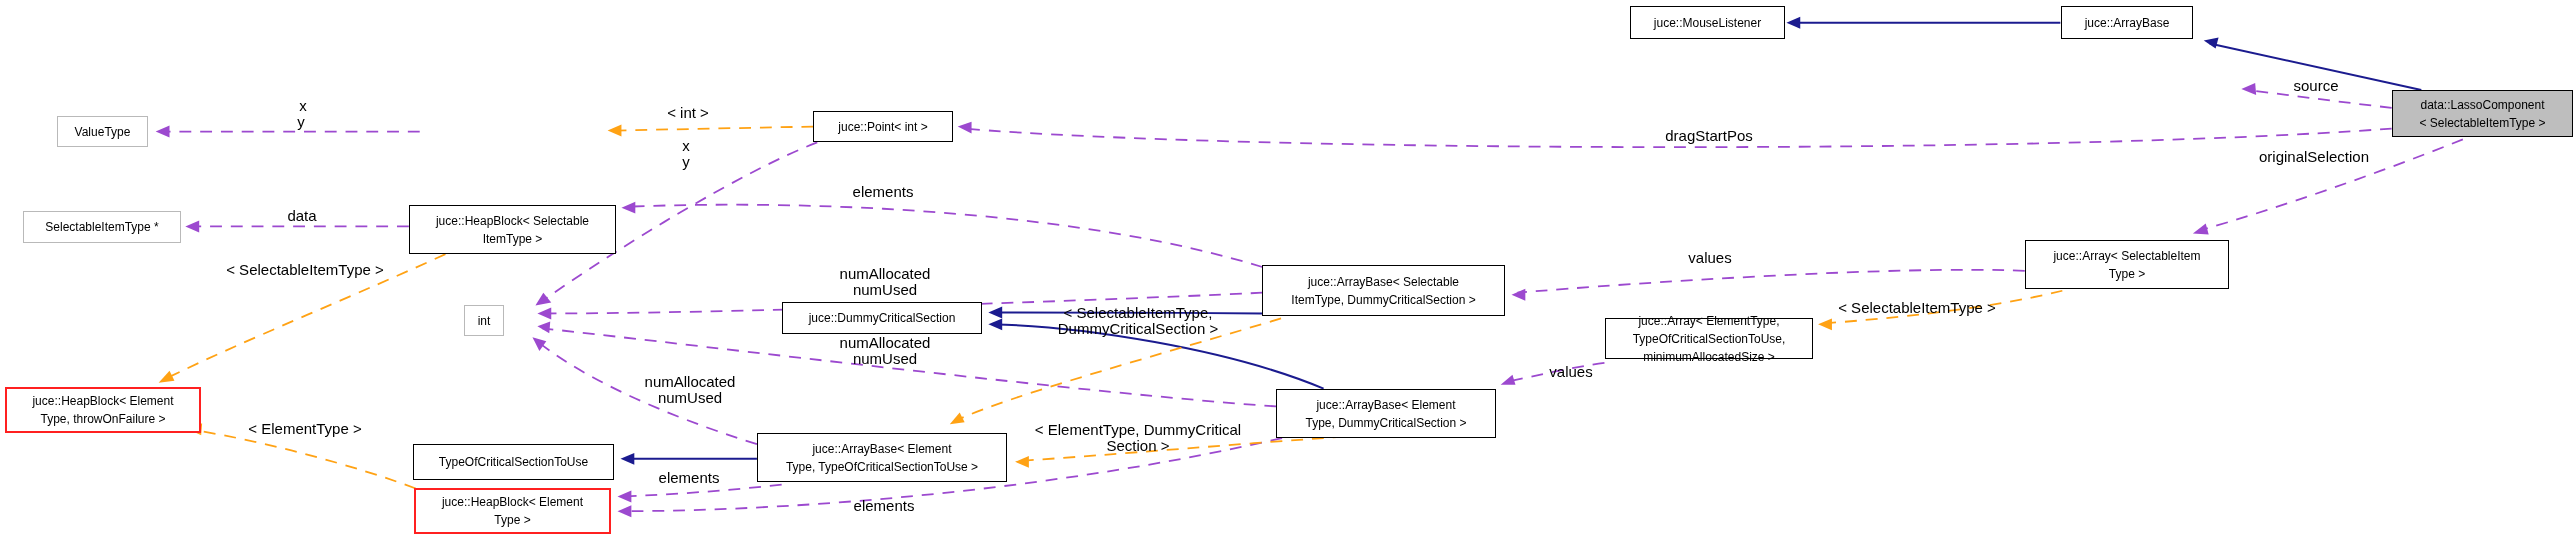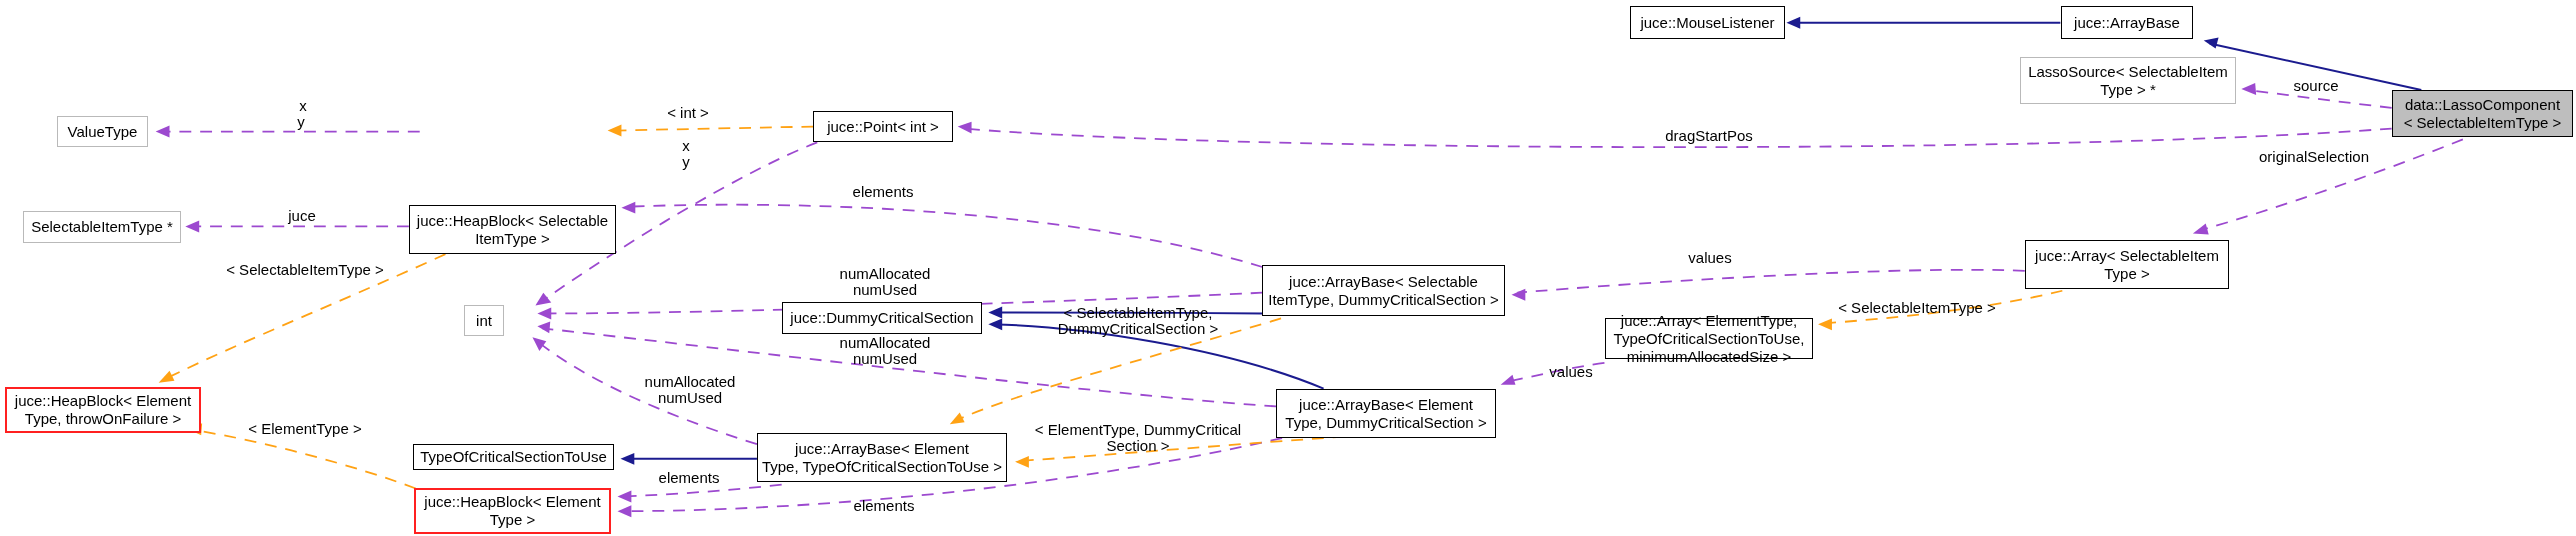--- a/index.html
+++ b/index.html
@@ -7,21 +7,21 @@
     --c-inherit:#1b1b8f; --c-usage:#9c49cf; --c-template:#ffa214;
     --c-border:#000000; --c-plain-border:#b9b9b9; --c-red:#ff2020;
     --c-current-bg:#bebebe; --c-bg:#ffffff; --c-text:#000000;
   }
   html,body{margin:0;padding:0;background:var(--c-bg);}
   .canvas{position:relative;width:2576px;height:536px;background:var(--c-bg);
           font-family:"Liberation Sans",sans-serif;color:var(--c-text);overflow:hidden;}
   .canvas svg{position:absolute;left:0;top:0;}
   .box{position:absolute;box-sizing:border-box;background:#fff;border:1.5px solid var(--c-border);
        display:flex;flex-direction:column;justify-content:center;align-items:center;
-       font-size:15px;line-height:18px;text-align:center;z-index:2;}
+       font-size:12px;line-height:18px;text-align:center;z-index:2;}
   .box span{display:block;white-space:nowrap;}
   .box.plain{border-color:var(--c-plain-border);border-width:1.5px;}
   .box.red{border-color:var(--c-red);border-width:2px;text-align:center;}
   .box.current{background:var(--c-current-bg);}
   .elabel{position:absolute;transform:translate(-50%,-50%);font-size:15px;line-height:16px;
           text-align:center;white-space:pre;z-index:3;}
   .inh path{stroke:var(--c-inherit);stroke-width:2;fill:none;}
   .inh polygon{fill:var(--c-inherit);stroke:none;}
   .use path{stroke:var(--c-usage);stroke-width:1.8;fill:none;stroke-dasharray:12 9;}
   .use polygon{fill:var(--c-usage);stroke:none;}
@@ -97,24 +97,20 @@
   </div>
   <div class="box" style="left:813px;top:111px;width:140px;height:31px">
     <span>juce::Point&lt; int &gt;</span>
   </div>
   <div class="box" style="left:1630px;top:6px;width:155px;height:33px">
     <span>juce::MouseListener</span>
   </div>
   <div class="box" style="left:2061px;top:6px;width:132px;height:33px">
     <span>juce::ArrayBase</span>
   </div>
-  <div class="box plain" style="left:2020px;top:57px;width:216px;height:47px">
-    <span>LassoSource&lt; SelectableItem</span>
-    <span>Type &gt; *</span>
-  </div>
   <div class="box current" style="left:2392px;top:90px;width:181px;height:47px">
     <span>data::LassoComponent</span>
     <span>&lt; SelectableItemType &gt;</span>
   </div>
   <div class="box plain" style="left:23px;top:211px;width:158px;height:32px">
     <span>SelectableItemType *</span>
   </div>
   <div class="box" style="left:409px;top:205px;width:207px;height:49px">
     <span>juce::HeapBlock&lt; Selectable</span>
     <span>ItemType &gt;</span>
@@ -139,41 +135,41 @@
     <span>minimumAllocatedSize &gt;</span>
   </div>
   <div class="box" style="left:1276px;top:389px;width:220px;height:49px">
     <span>juce::ArrayBase&lt; Element</span>
     <span>Type, DummyCriticalSection &gt;</span>
   </div>
   <div class="box" style="left:757px;top:433px;width:250px;height:49px">
     <span>juce::ArrayBase&lt; Element</span>
     <span>Type, TypeOfCriticalSectionToUse &gt;</span>
   </div>
-  <div class="box" style="left:413px;top:444px;width:201px;height:26px">
+  <div class="box" style="left:413px;top:444px;width:201px;height:36px">
     <span>TypeOfCriticalSectionToUse</span>
   </div>
   <div class="box red" style="left:5px;top:387px;width:196px;height:46px">
     <span>juce::HeapBlock&lt; Element</span>
     <span>Type, throwOnFailure &gt;</span>
   </div>
   <div class="box red" style="left:414px;top:488px;width:197px;height:46px">
     <span>juce::HeapBlock&lt; Element</span>
     <span>Type &gt;</span>
   </div>
 
   <div class="elabel" style="left:303px;top:106px">x</div>
   <div class="elabel" style="left:301px;top:122px">y</div>
   <div class="elabel" style="left:688px;top:113px">&lt; int &gt;</div>
   <div class="elabel" style="left:686px;top:146px">x</div>
   <div class="elabel" style="left:686px;top:162px">y</div>
   <div class="elabel" style="left:1709px;top:136px">dragStartPos</div>
   <div class="elabel" style="left:2316px;top:86px">source</div>
   <div class="elabel" style="left:2314px;top:157px">originalSelection</div>
-  <div class="elabel" style="left:302px;top:216px">juce</div>
+  <div class="elabel" style="left:302px;top:216px">data</div>
   <div class="elabel" style="left:883px;top:192px">elements</div>
   <div class="elabel" style="left:885px;top:282px">numAllocated
 numUsed</div>
   <div class="elabel" style="left:1710px;top:258px">values</div>
   <div class="elabel" style="left:305px;top:270px">&lt; SelectableItemType &gt;</div>
   <div class="elabel" style="left:1138px;top:321px">&lt; SelectableItemType,
 DummyCriticalSection &gt;</div>
   <div class="elabel" style="left:885px;top:351px">numAllocated
 numUsed</div>
   <div class="elabel" style="left:690px;top:390px">numAllocated

